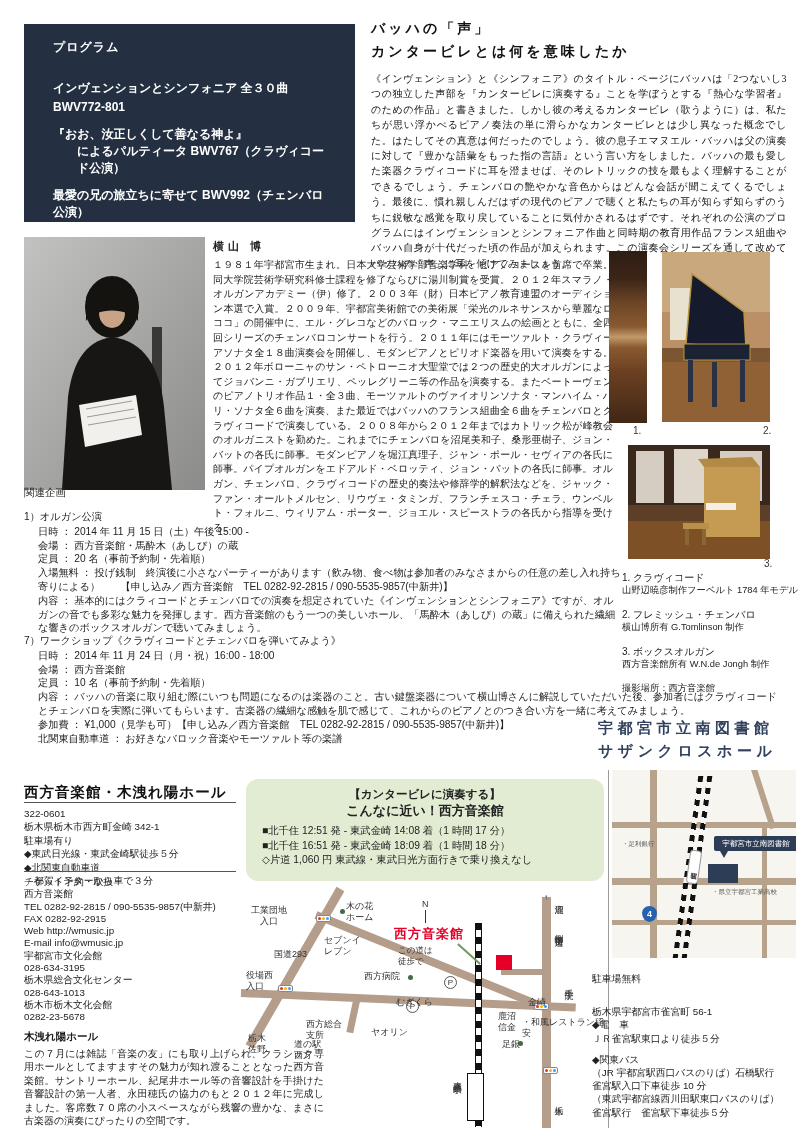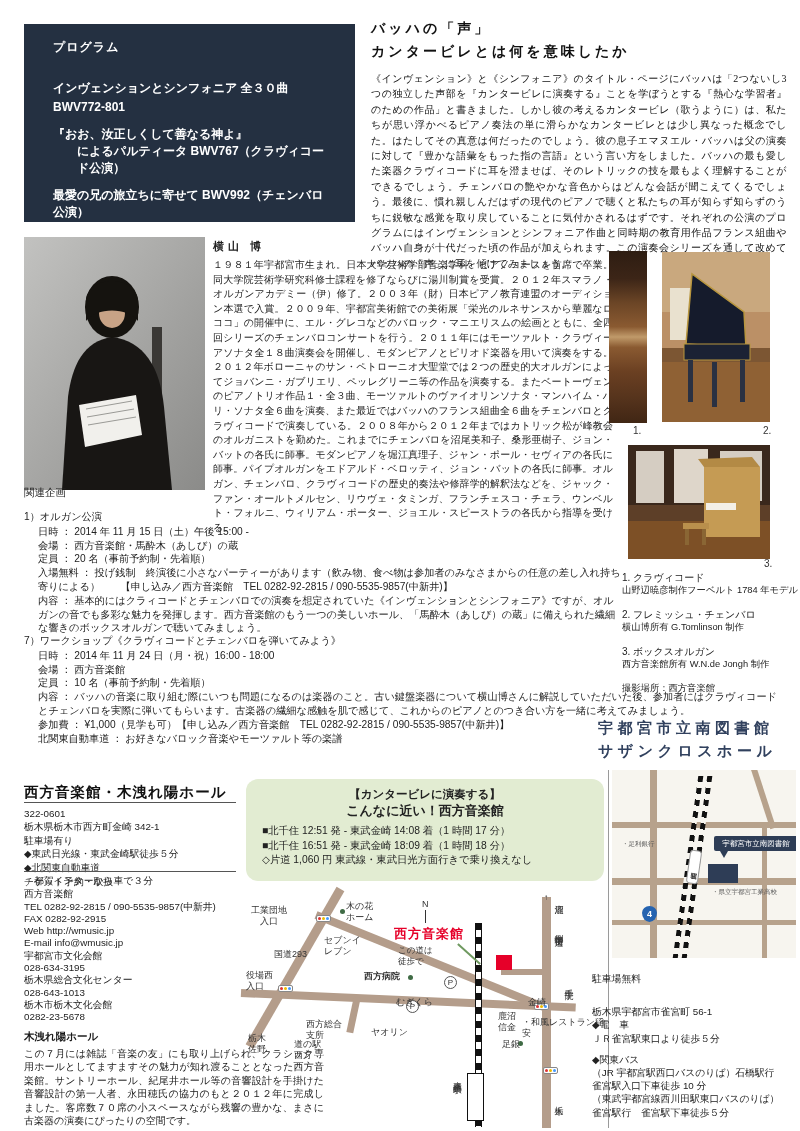--- a/index.html
+++ b/index.html
@@ -325,21 +325,21 @@
 
     <span class="dot" style="left:94px;top:12px;"></span>
     <span class="dot" style="left:162px;top:78px;"></span>
     <span class="dot" style="left:272px;top:144px;"></span>
 
     <div class="ml" style="left:2px;top:8px;width:42px;text-align:center;">工業団地入口</div>
     <div class="ml" style="left:100px;top:4px;width:34px;">木の花ホーム</div>
     <div class="ml" style="left:78px;top:38px;width:40px;">セブンイレブン</div>
     <div class="ml" style="left:28px;top:52px;">国道293</div>
     <div class="ml" style="left:0px;top:73px;width:32px;">役場西入口</div>
-    <div class="ml" style="left:118px;top:74px;font-weight:bold;">西方病院</div>
+    <div class="ml" style="left:118px;top:74px;">西方病院</div>
     <div class="ml" style="left:152px;top:48px;width:40px;font-size:8.5px;">この道は徒歩で</div>
     <div class="ml" style="left:48px;top:106px;width:32px;margin-top:36px;">道の駅西方</div>
     <div class="ml" style="left:2px;top:136px;width:20px;">栃木佐野</div>
     <div class="ml" style="left:60px;top:122px;width:40px;">西方総合支所</div>
     <div class="ml" style="left:150px;top:100px;">むぎくら</div>
     <div class="ml" style="left:125px;top:130px;">ヤオリン</div>
     <div class="mlv" style="left:306px;top:30px;">例幣使街道</div>
     <div class="mlv" style="left:316px;top:84px;">千手院</div>
     <div class="ml" style="left:282px;top:100px;">金崎</div>
     <div class="ml" style="left:252px;top:114px;width:20px;">鹿沼信金</div>

